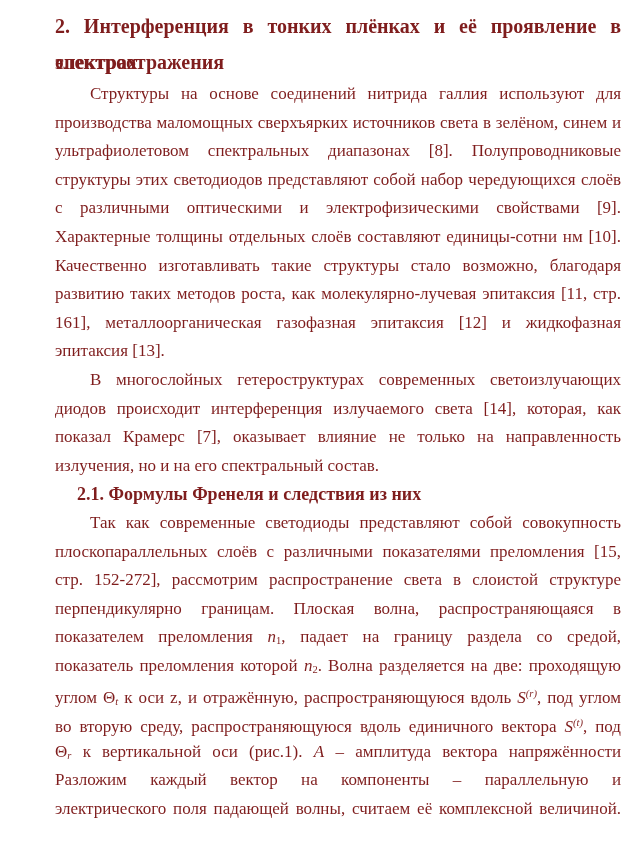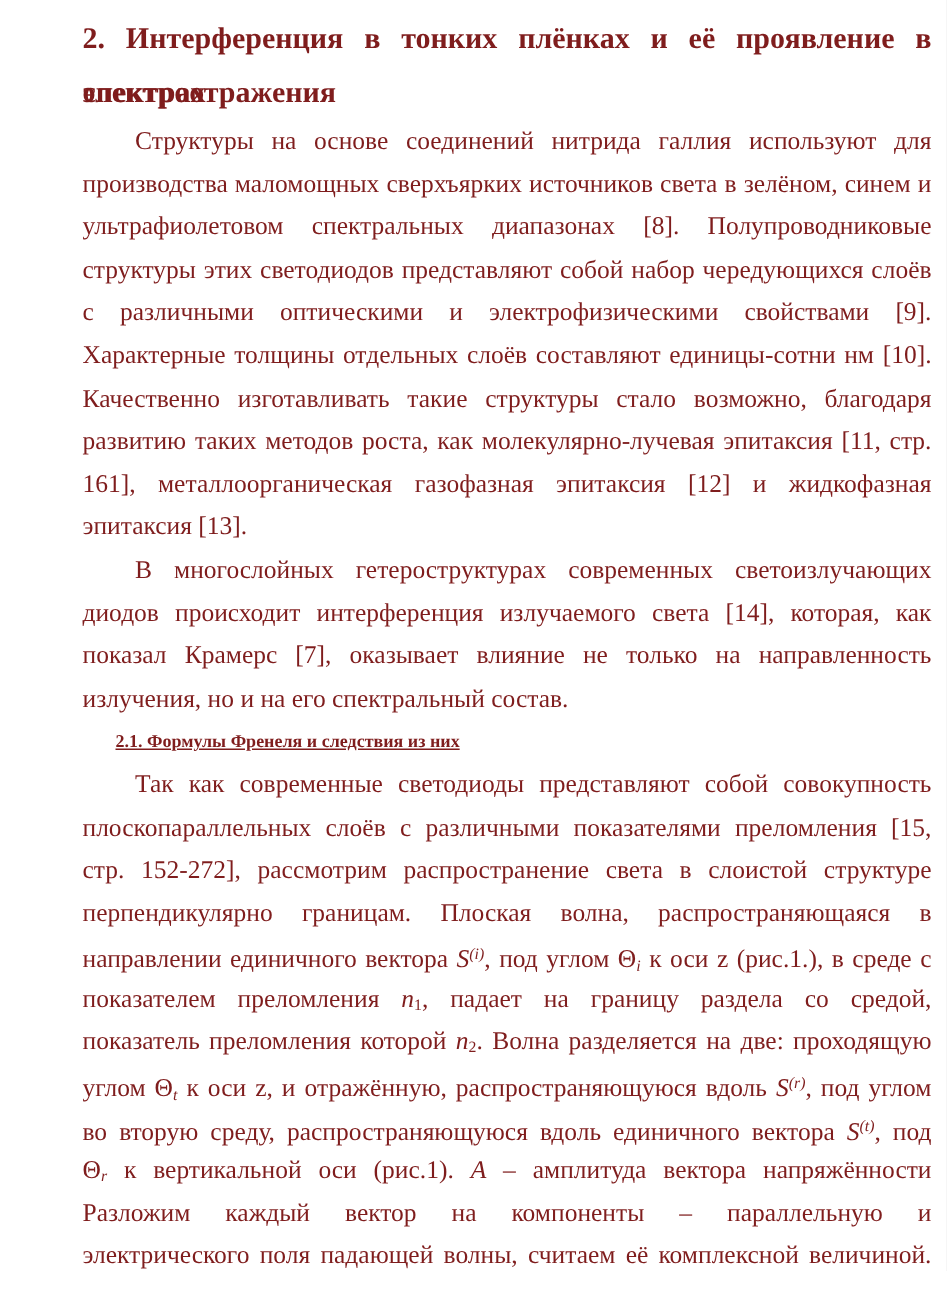--- a/index.html
+++ b/index.html
@@ -37,26 +37,25 @@
     font-size:20px;
     font-weight:bold;
     text-align:justify;
     text-align-last:justify;
   }
   .h-line.last{text-align-last:left;}
   
   .sub-h{
     height:28.6px;
     line-height:28.6px;
-    font-size:12px;
+    font-size:18px;
     font-weight:bold;
     text-align:left;
     text-align-last:left;
     padding-left:22px;
-    text-decoration:underline;
   }
   .seg{display:inline;}
   .i{font-style:italic;}
   .sup{font-size:0.62em;vertical-align:0.55em;}
   .sub{font-size:0.62em;vertical-align:-0.22em;}
 </style>
 </head>
 <body>
 
 <div class="page" style="background: rgb(255, 255, 255); color: #7f1d1d;">
@@ -84,21 +83,20 @@
         <div class="line last"><span class="seg">излучения, но и на его спектральный состав.</span></div>
       </div>
       <div class="block">
         <div class="sub-h last"><span class="seg">2.1. Формулы Френеля и следствия из них</span></div>
       </div>
       <div class="block">
         <div class="line ind"><span class="seg">Так как современные светодиоды представляют собой совокупность</span></div>
         <div class="line"><span class="seg">плоскопараллельных слоёв с различными показателями преломления [15,</span></div>
         <div class="line"><span class="seg">стр. 152-272], рассмотрим распространение света в слоистой структуре</span></div>
         <div class="line"><span class="seg">перпендикулярно границам. Плоская волна, распространяющаяся в</span></div>
-        <div class="line"><span class="seg">направлении единичного вектора </span><span class="seg i">S</span><span class="seg i sup">(i)</span><span class="seg">, под углом Θ</span><span class="seg i sub">i</span><span class="seg"> к оси z (рис.1.), в среде с</span></div>
         <div class="line"><span class="seg">показателем преломления </span><span class="seg i">n</span><span class="seg sub">1</span><span class="seg">, падает на границу раздела со средой,</span></div>
         <div class="line"><span class="seg">показатель преломления которой </span><span class="seg i">n</span><span class="seg sub">2</span><span class="seg">. Волна разделяется на две: проходящую</span></div>
         <div class="line"><span class="seg">углом Θ</span><span class="seg i sub">t</span><span class="seg"> к оси z, и отражённую, распространяющуюся вдоль </span><span class="seg i">S</span><span class="seg i sup">(r)</span><span class="seg">, под углом</span></div>
         <div class="line"><span class="seg">во вторую среду, распространяющуюся вдоль единичного вектора </span><span class="seg i">S</span><span class="seg i sup">(t)</span><span class="seg">, под</span></div>
         <div class="line"><span class="seg">Θ</span><span class="seg i sub">r</span><span class="seg"> к вертикальной оси (рис.1). </span><span class="seg i">A</span><span class="seg"> – амплитуда вектора напряжённости</span></div>
         <div class="line"><span class="seg">Разложим каждый вектор на компоненты – параллельную и</span></div>
         <div class="line"><span class="seg">электрического поля падающей волны, считаем её комплексной величиной.</span></div>
       </div>
     </div>
 </div>

